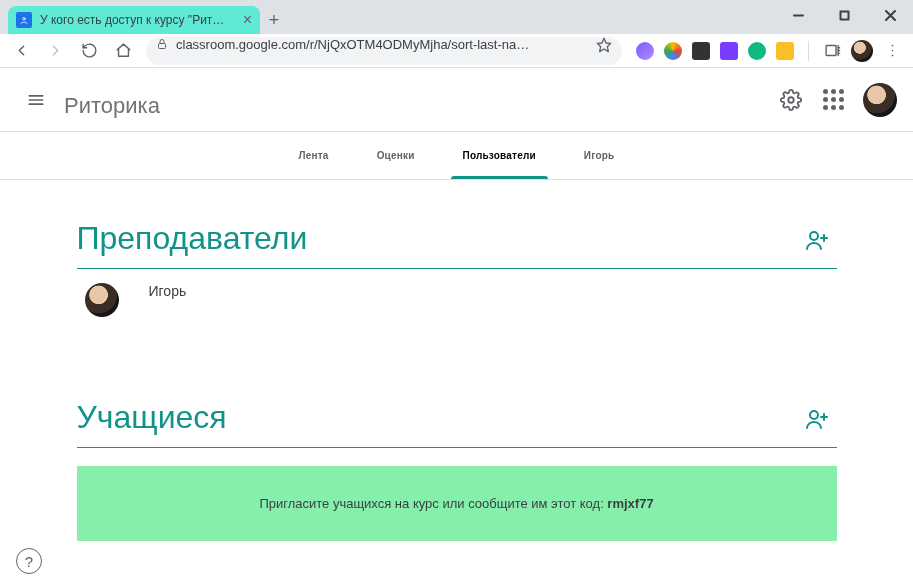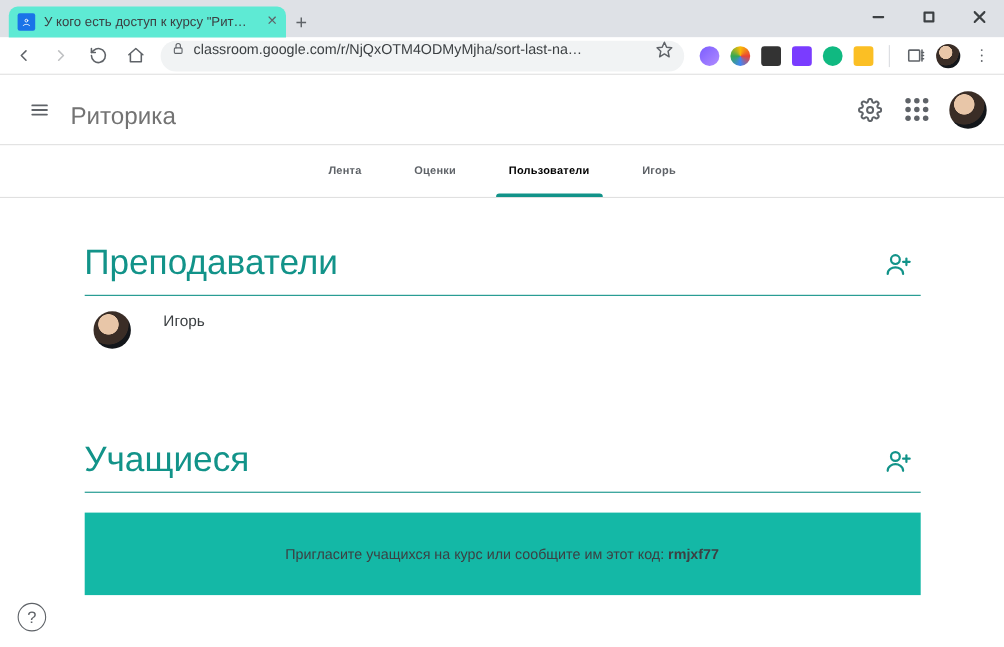--- a/index.html
+++ b/index.html
@@ -43,21 +43,21 @@
   
   .content { height: calc(588px - 34px - 34px - 64px - 48px); overflow-y: auto; position: relative; padding: 12px 0 0; }
   .page-inner { width: 760px; margin: 0 auto; }
   .section { margin-top: 28px; }
   .section-head { display:flex; justify-content: space-between; border-bottom: 1px solid #129389; padding-bottom: 8px; gap: 16px; }
   .section-title { font-size: 32px; font-weight: 400; color: #129389; }
   .add-person { color: #129389; width: 40px; height:40px; display:flex; align-items:center; justify-content:center; border-radius:50%; }
   .person-row { display:flex; align-items:flex-start; gap: 30px; padding: 14px 8px; }
   .avatar-row { width: 34px; height: 34px; border-radius: 50%; background: radial-gradient(circle at 40% 35%, #e8c6a8 0 30%, #3a2d26 32% 60%, #13161a 62% 100%); }
   .person-name { font-size: 14px; color: #3c4043; font-weight: 500; }
-  .empty-box { margin-top: 18px; background: #14b8a6; padding: 30px 20px; text-align: center; color: #3c4043; font-size: 13px; }
+  .empty-box { margin-top: 18px; background: #86efac; padding: 30px 20px; text-align: center; color: #3c4043; font-size: 13px; }
 
   .help-fab { position: absolute; left: 16px; bottom: 14px; width: 26px; height: 26px; border: 1.5px solid #5f6368; border-radius: 50%; display:flex; align-items:center; justify-content:center; color:#5f6368; font-size: 15px; background:#fff; }
 
   svg { fill: none; stroke: currentColor; stroke-width: 2; stroke-linecap: round; stroke-linejoin: round; }
   .apps-grid { display: grid; grid-template-columns: repeat(3, 5px); grid-template-rows: repeat(3, 5px); gap: 3px; }
   .apps-grid span { width: 5px; height: 5px; background: #5f6368; border-radius: 50%; }
 </style>
 </head>
 <body>
 

